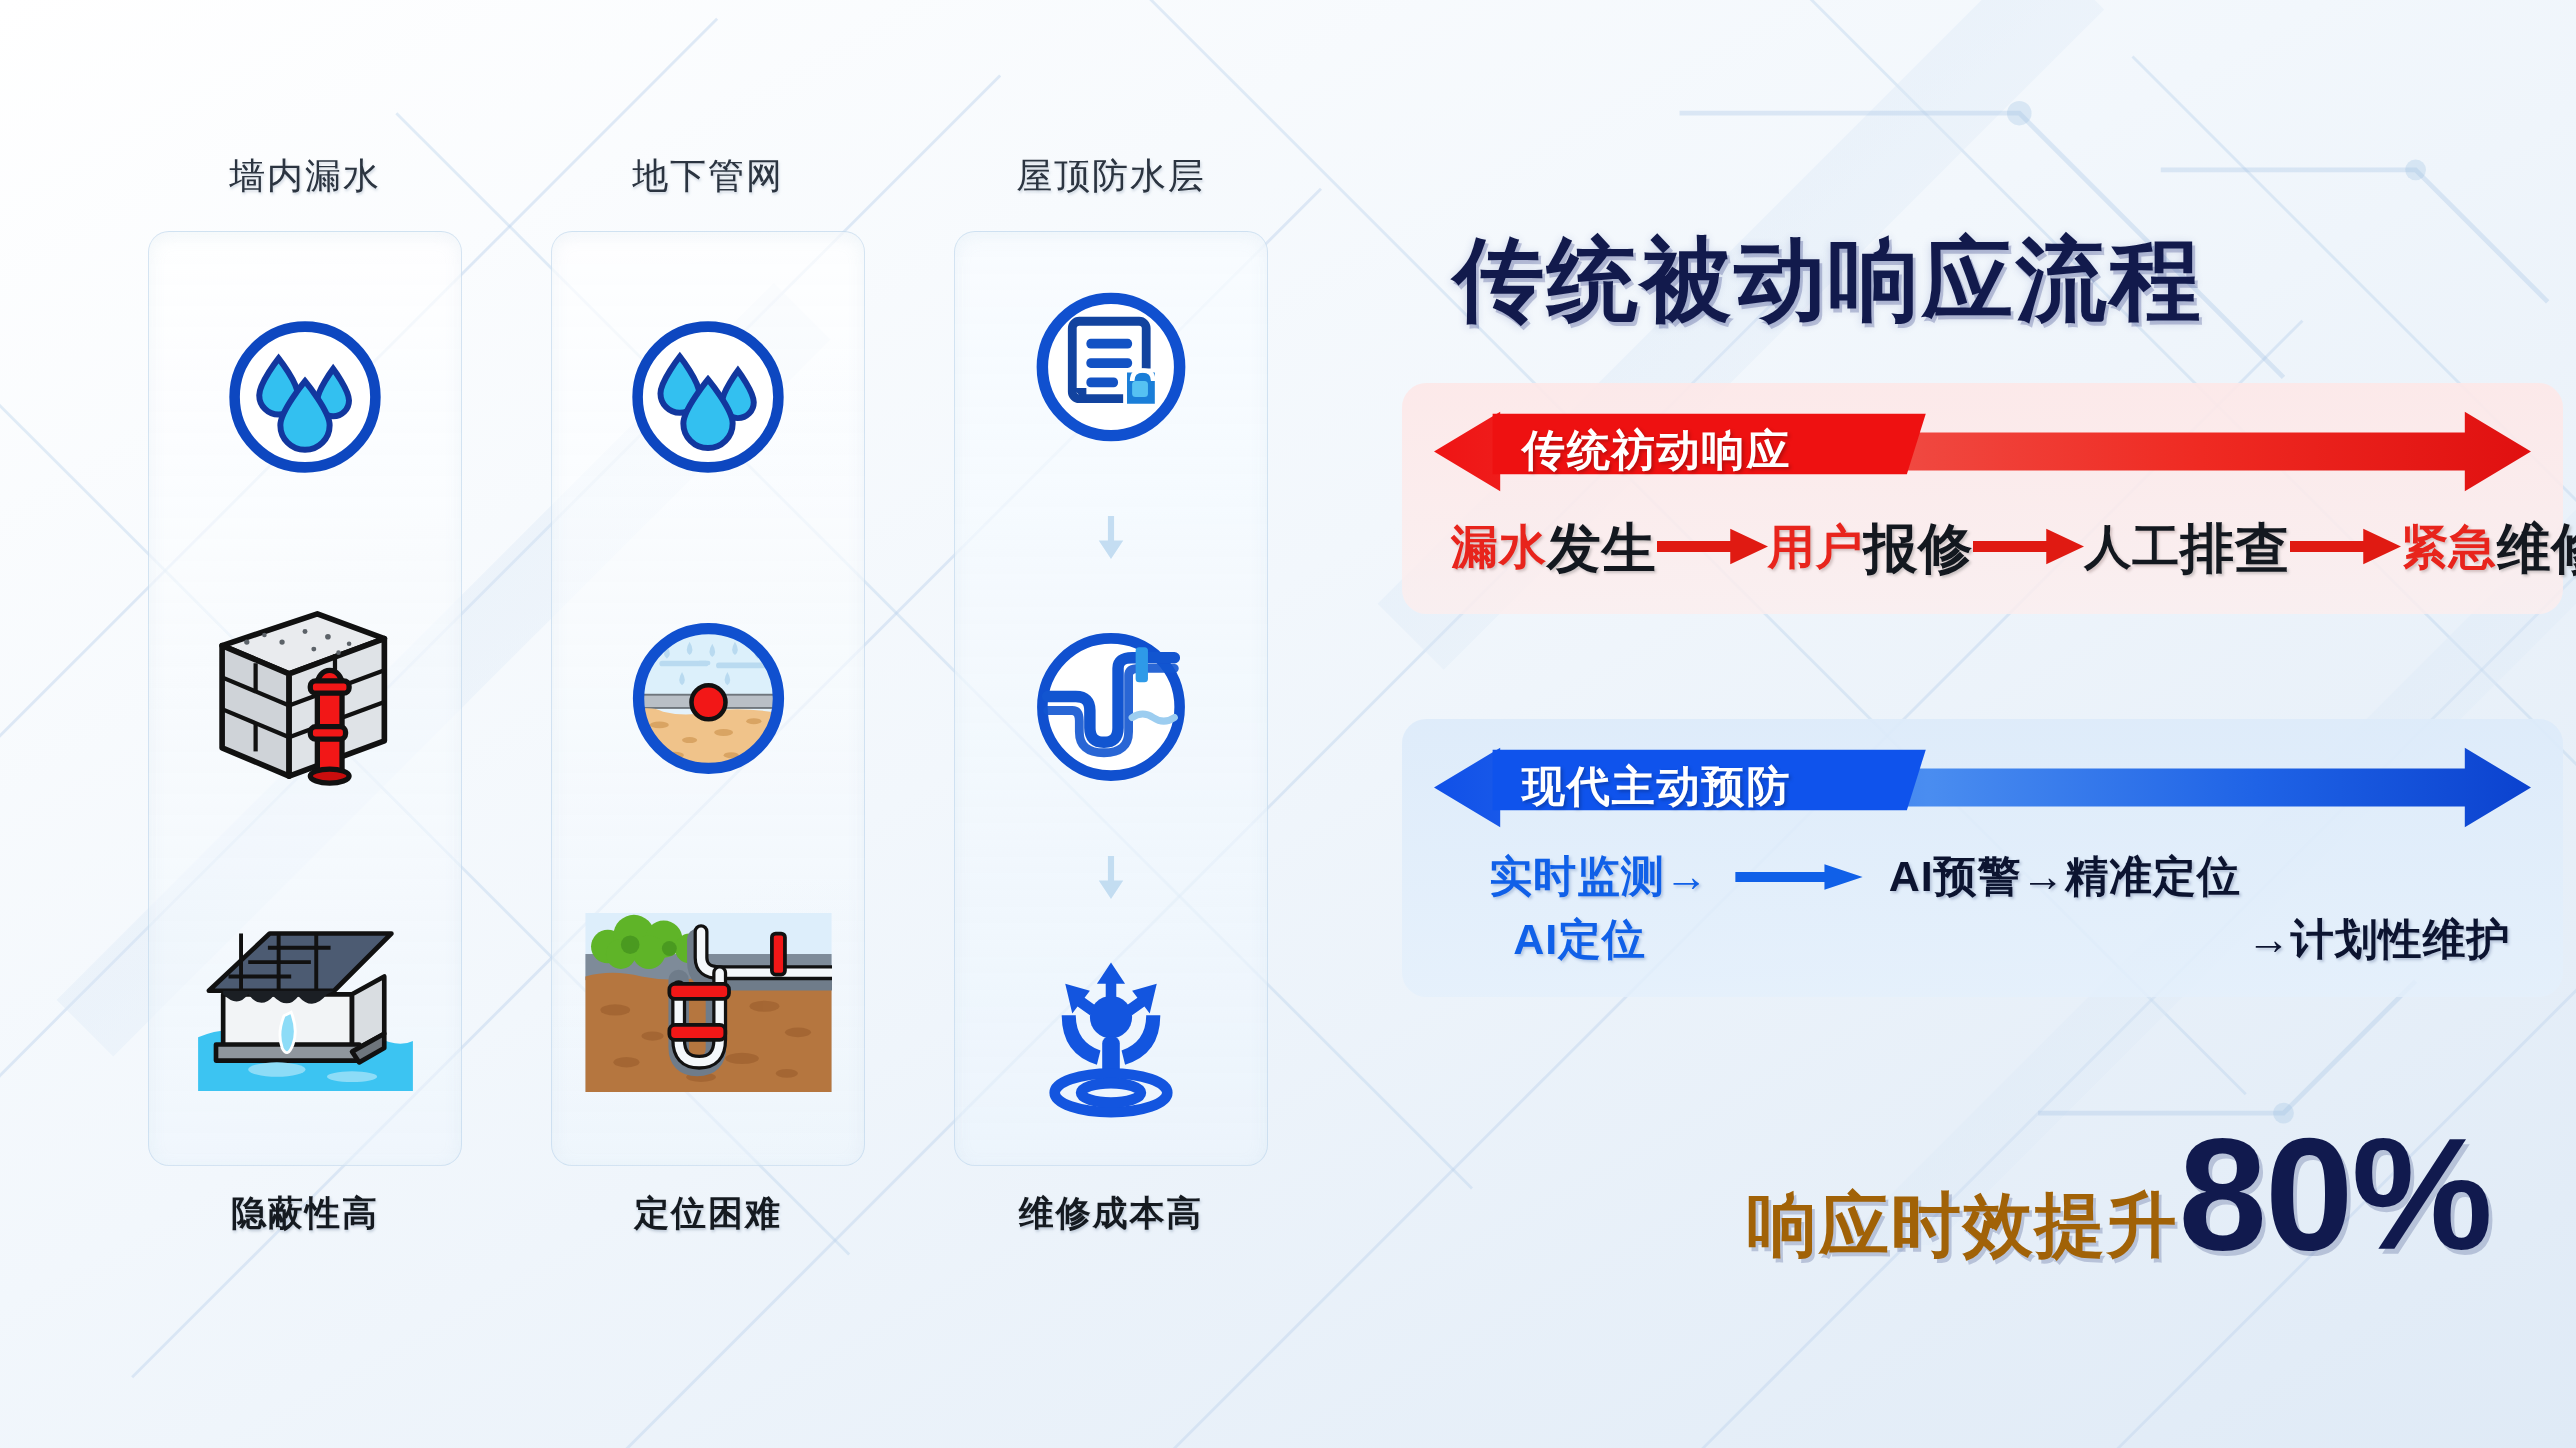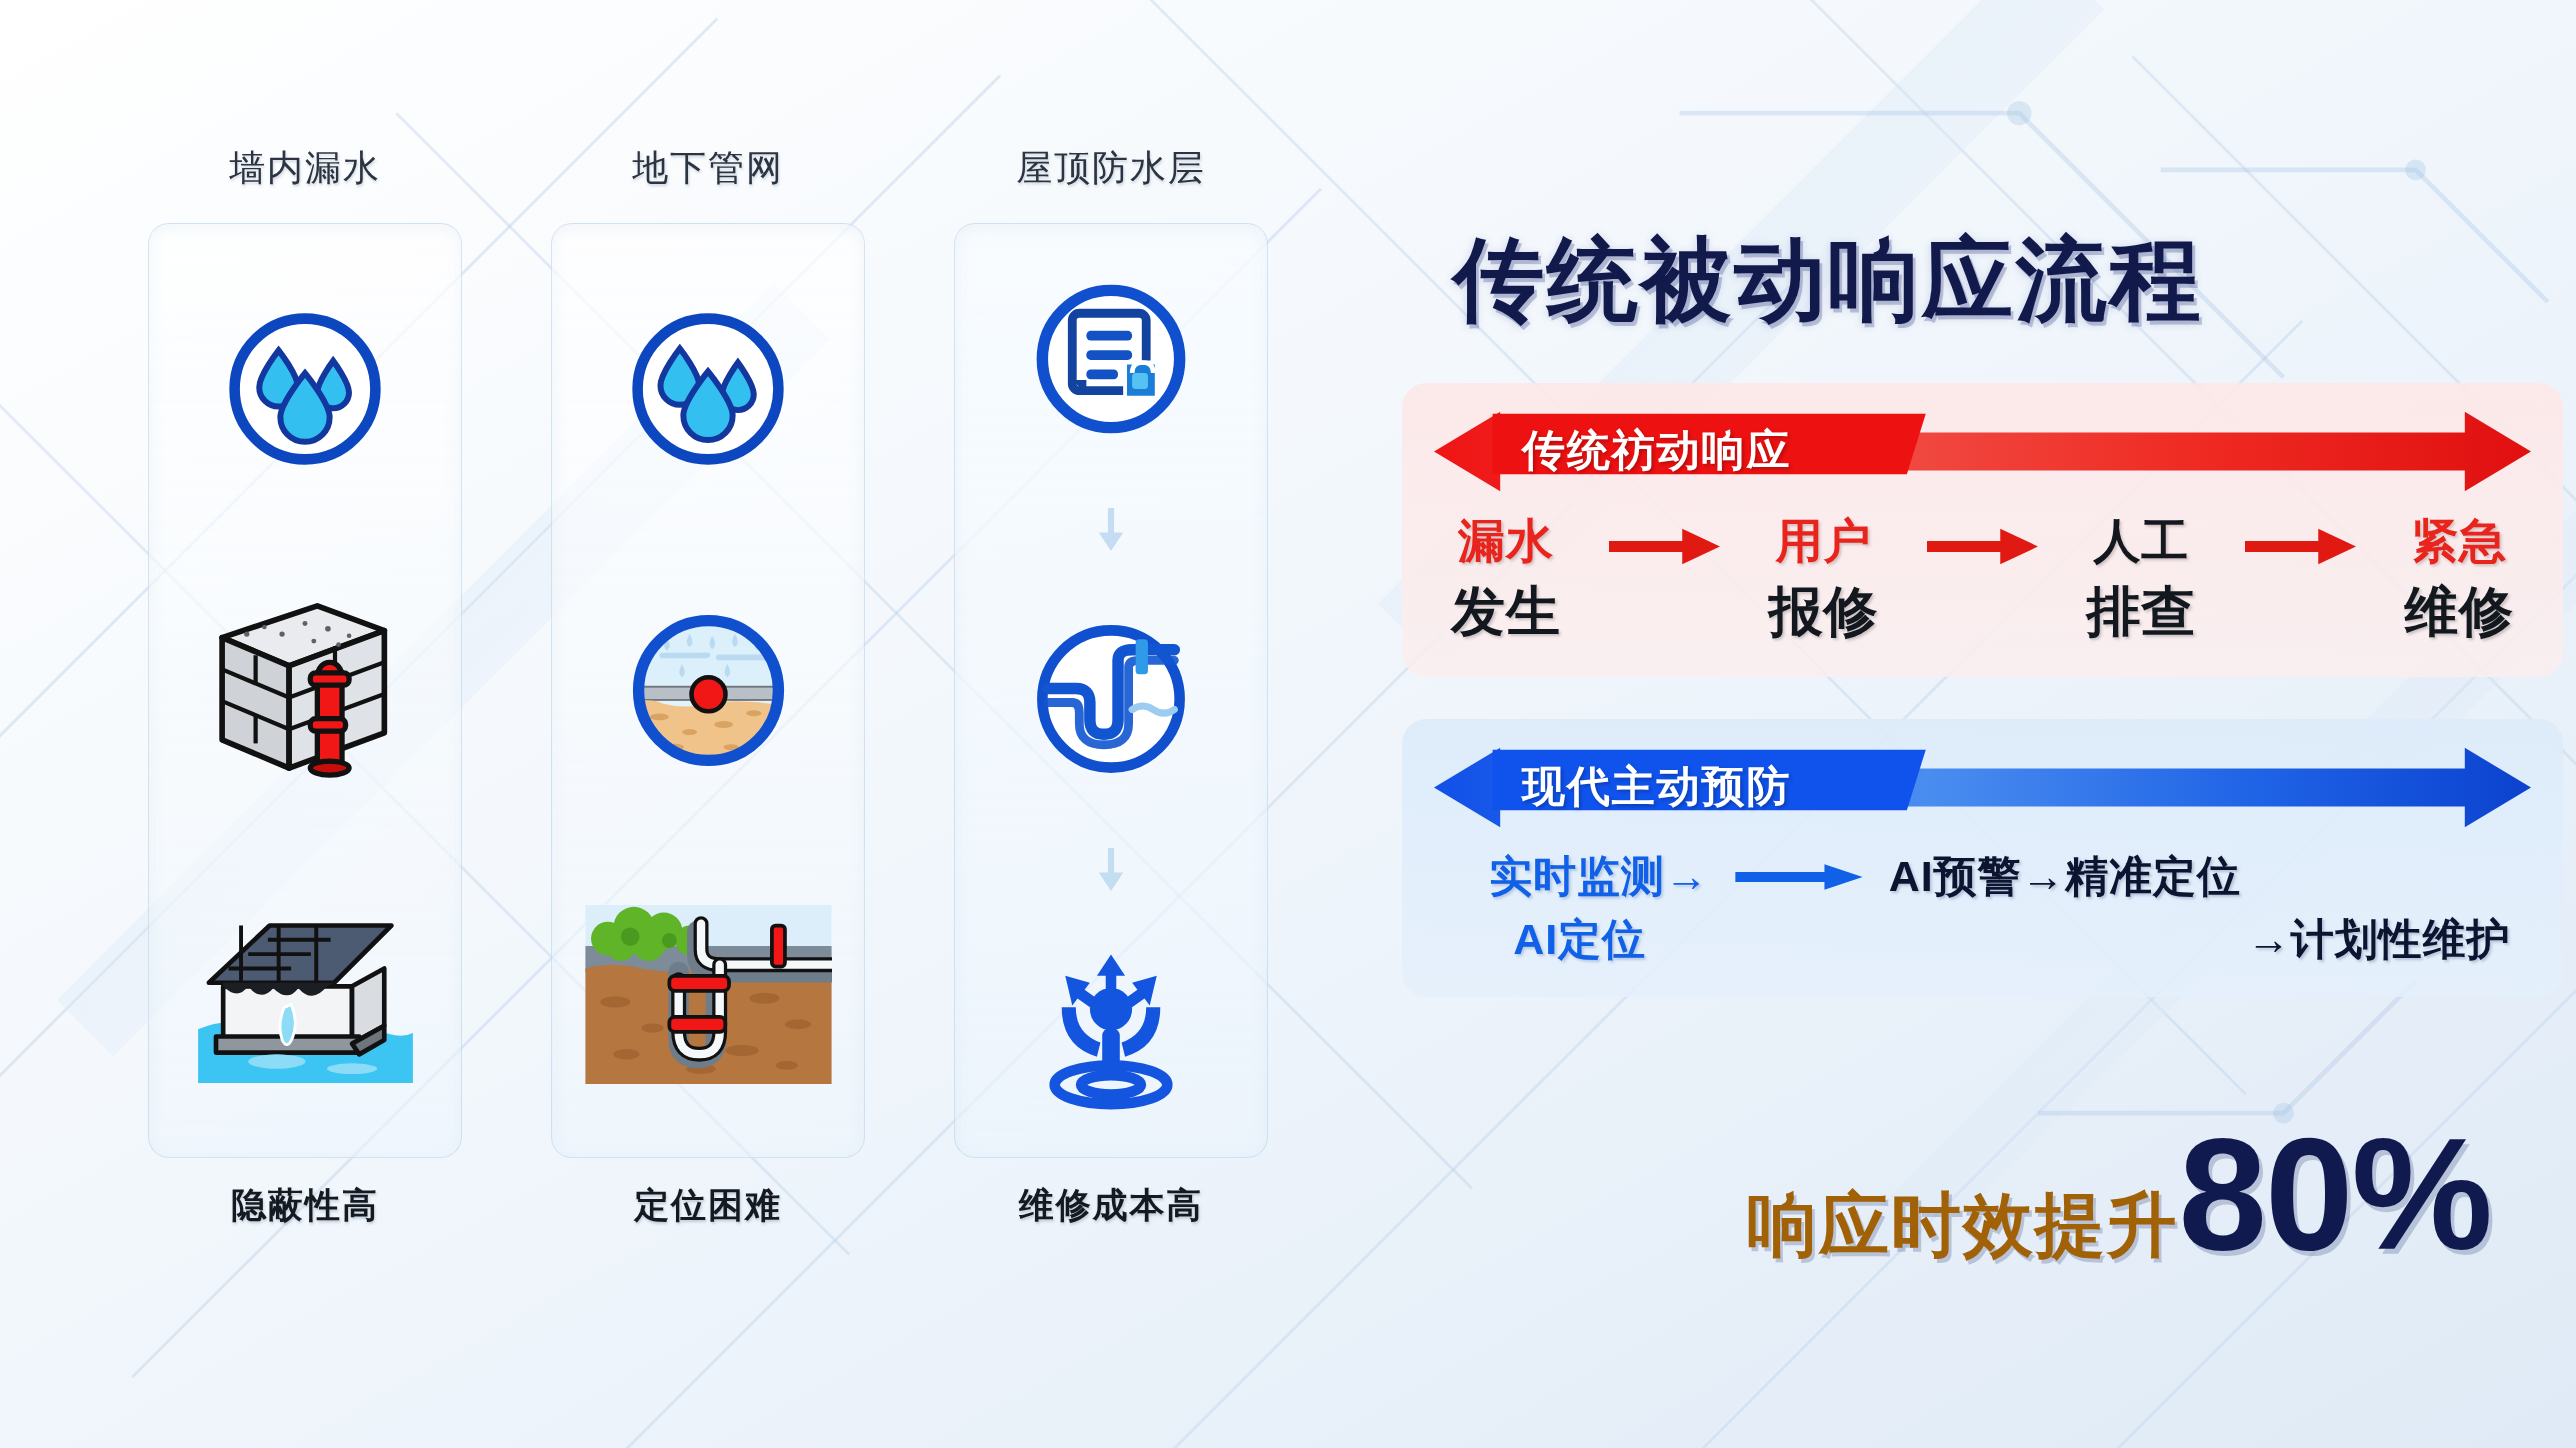--- a/index.html
+++ b/index.html
@@ -20,21 +20,21 @@
   .bg-layer svg { position: absolute; inset: 0; width: 100%; height: 100%; }
 
   
   .stage { position: absolute; inset: 0; display: flex; }
   .pane-left  { width: 1359px; position: relative; }
   .pane-right { flex: 1; position: relative; }
 
   
   .columns {
     position: absolute;
-    left: 142px; top: 144px;
+    left: 142px; top: 152px;
     width: 1132px; height: 1085px;
     display: flex;
     justify-content: space-between;
   }
   .column { width: 326px; display: flex; flex-direction: column; align-items: center; }
 
   .col-title {
     font-size: 36px;
     color: #2b3440;
     letter-spacing: 1.9px;
@@ -111,21 +111,21 @@
   }
 
   
   .steps {
     display: flex;
     align-items: flex-start;
     justify-content: space-between;
     margin-top: 15px;
     padding: 0 17px;
   }
-  .step { display: flex; flex-direction: column; align-items: center; }
+  .step { display: flex; align-items: center; }
   .step-top {
     font-size: 47px; font-weight: bold; letter-spacing: 0.9px;
     text-shadow: 1.9px 1.9px 2.8px rgba(90,60,60,.25);
     white-space: nowrap;
   }
   .step-top.accent { color: #e8241c; }
   .step-top.dark   { color: #13181f; }
   .step-bottom {
     font-size: 54px; font-weight: bold; color: #13181f;
     margin-top: 3.8px; letter-spacing: 0.9px;

